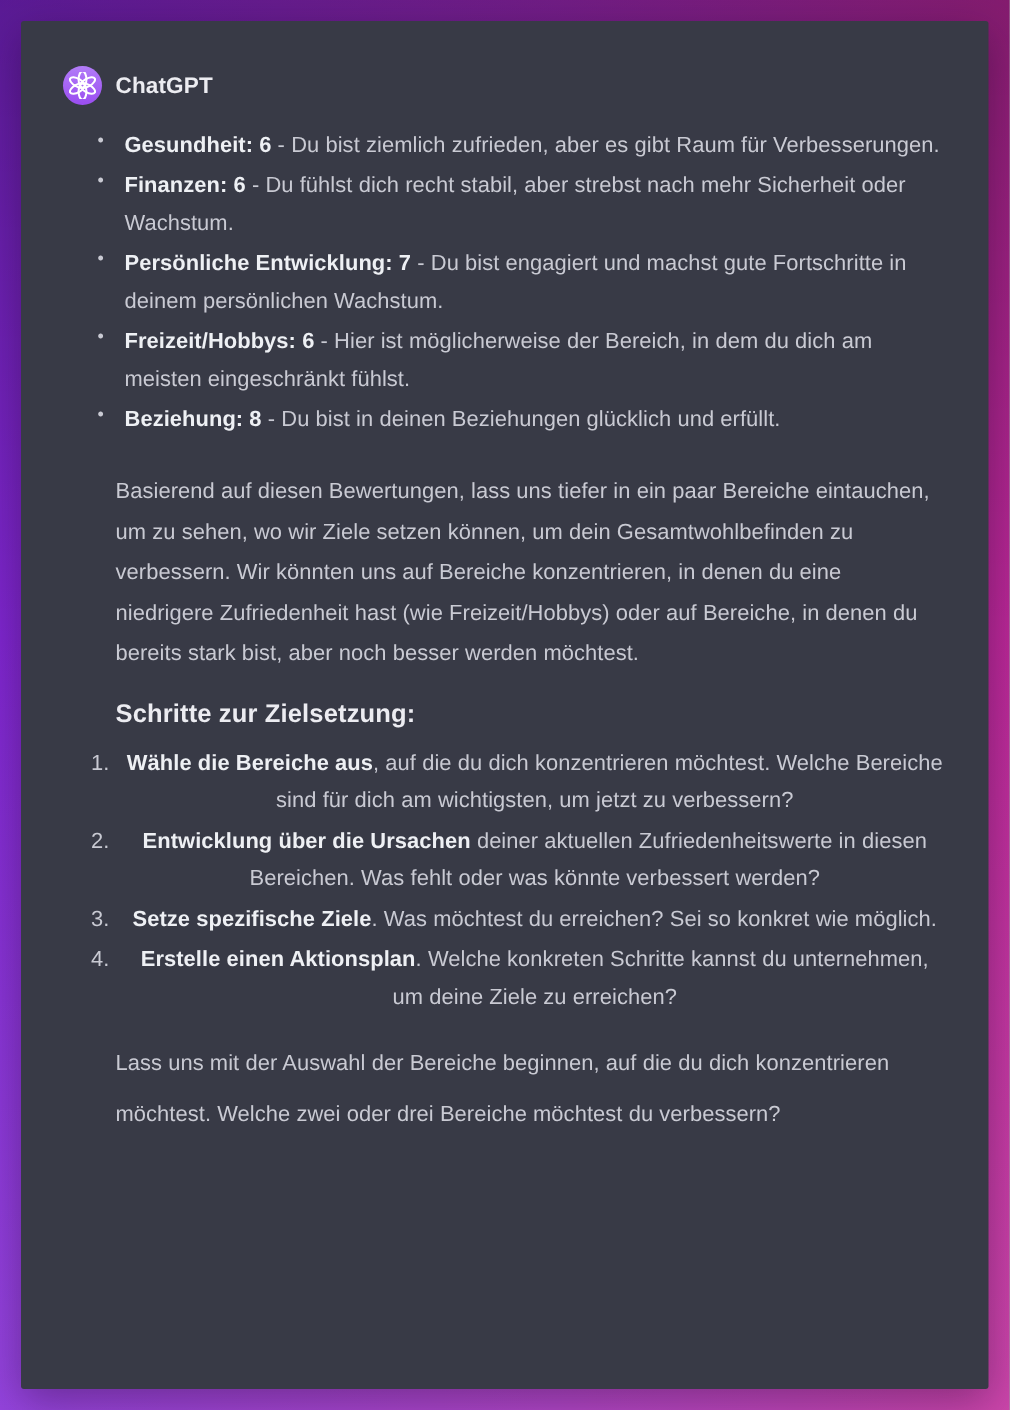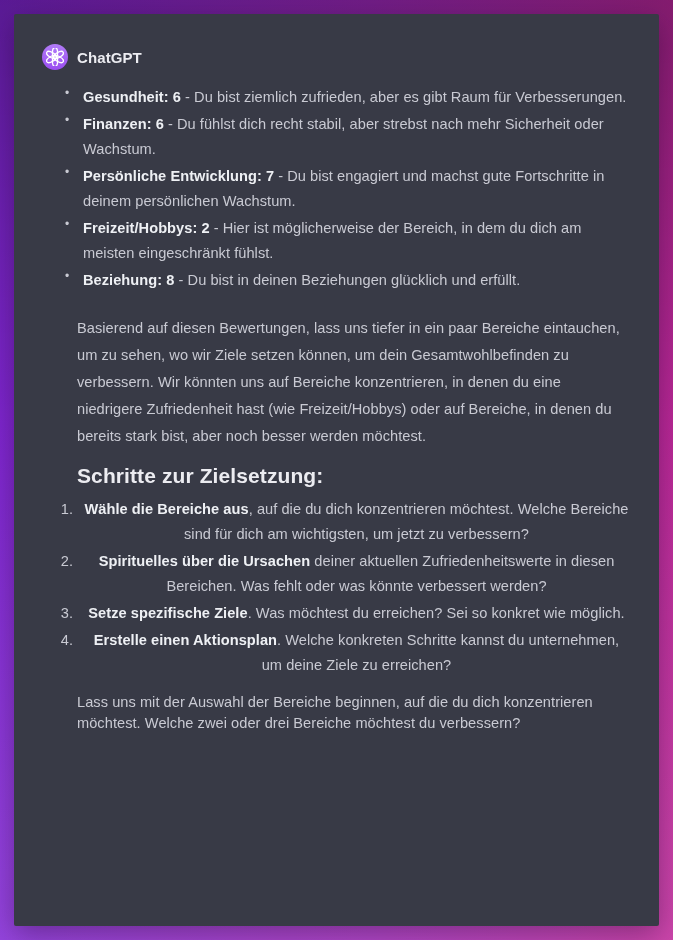--- a/index.html
+++ b/index.html
@@ -36,31 +36,31 @@
   p.intro{margin:0;}
   ul.ratings{list-style:none;margin:21px 0 0 0;padding:0;line-height:25px;}
   ul.ratings li{position:relative;padding-left:6px;margin-bottom:2px;}
   ul.ratings li::before{
     content:"\2022";
     position:absolute;left:-12px;top:-4px;
     font-size:12px;color:#c9cad3;
   }
   p.analysis{margin-top:22px;line-height:27px;}
   h3.steps-heading{
-    margin:14px 0 0 0;font-size:21px;line-height:24px;
+    margin:14px 0 0 0;font-size:17px;line-height:24px;
     font-weight:700;color:#ececf1;letter-spacing:0.1px;
   }
   ol.steps{list-style:none;margin:9px 0 0 0;padding:0;line-height:25px;counter-reset:step;}
   ol.steps li{position:relative;padding-left:6px;margin-bottom:2px;counter-increment:step;text-align:center;}
   ol.steps li::before{
     content:counter(step) ".";
     position:absolute;left:-21px;width:17px;text-align:right;
     color:#c9cad3;
   }
-  p.closing{margin-top:14px;line-height:21px;}
+  p.closing{margin-top:14px;line-height:34px;}
 </style>
 </head>
 <body>
 
 <div class="panel">
 
   <div class="msg-header">
     <div class="avatar">
       <span>
         <svg width="18" height="18" viewBox="-10 -10 20 20">
@@ -78,31 +78,31 @@
     <div class="author">ChatGPT</div>
   </div>
 
   <div class="content">
 
 
     <ul class="ratings">
       <li><strong>Gesundheit: 6</strong><span> - Du bist ziemlich zufrieden, aber es gibt Raum für Verbesserungen.</span></li>
       <li><strong>Finanzen: 6</strong><span> - Du fühlst dich recht stabil, aber strebst nach mehr Sicherheit oder Wachstum.</span></li>
       <li><strong>Persönliche Entwicklung: 7</strong><span> - Du bist engagiert und machst gute Fortschritte in deinem persönlichen Wachstum.</span></li>
-      <li><strong>Freizeit/Hobbys: 2</strong><span> - Hier ist möglicherweise der Bereich, in dem du dich am meisten eingeschränkt fühlst.</span></li>
+      <li><strong>Freizeit/Hobbys: 6</strong><span> - Hier ist möglicherweise der Bereich, in dem du dich am meisten eingeschränkt fühlst.</span></li>
       <li><strong>Beziehung: 8</strong><span> - Du bist in deinen Beziehungen glücklich und erfüllt.</span></li>
     </ul>
 
     <p class="analysis">Basierend auf diesen Bewertungen, lass uns tiefer in ein paar Bereiche eintauchen, um zu sehen, wo wir Ziele setzen können, um dein Gesamtwohlbefinden zu verbessern. Wir könnten uns auf Bereiche konzentrieren, in denen du eine niedrigere Zufriedenheit hast (wie Freizeit/Hobbys) oder auf Bereiche, in denen du bereits stark bist, aber noch besser werden möchtest.</p>
 
     <h3 class="steps-heading">Schritte zur Zielsetzung:</h3>
 
     <ol class="steps">
       <li><strong class="lead">Wähle die Bereiche aus</strong><span>, auf die du dich konzentrieren möchtest. Welche Bereiche sind für dich am wichtigsten, um jetzt zu verbessern?</span></li>
-      <li><strong class="lead">Spirituelles über die Ursachen</strong><span> deiner aktuellen Zufriedenheitswerte in diesen Bereichen. Was fehlt oder was könnte verbessert werden?</span></li>
+      <li><strong class="lead">Entwicklung über die Ursachen</strong><span> deiner aktuellen Zufriedenheitswerte in diesen Bereichen. Was fehlt oder was könnte verbessert werden?</span></li>
       <li><strong class="lead">Setze spezifische Ziele</strong><span>. Was möchtest du erreichen? Sei so konkret wie möglich.</span></li>
       <li><strong class="lead">Erstelle einen Aktionsplan</strong><span>. Welche konkreten Schritte kannst du unternehmen, um deine Ziele zu erreichen?</span></li>
     </ol>
 
     <p class="closing">Lass uns mit der Auswahl der Bereiche beginnen, auf die du dich konzentrieren möchtest. Welche zwei oder drei Bereiche möchtest du verbessern?</p>
 
   </div>
 </div>
 
 </body></html>

